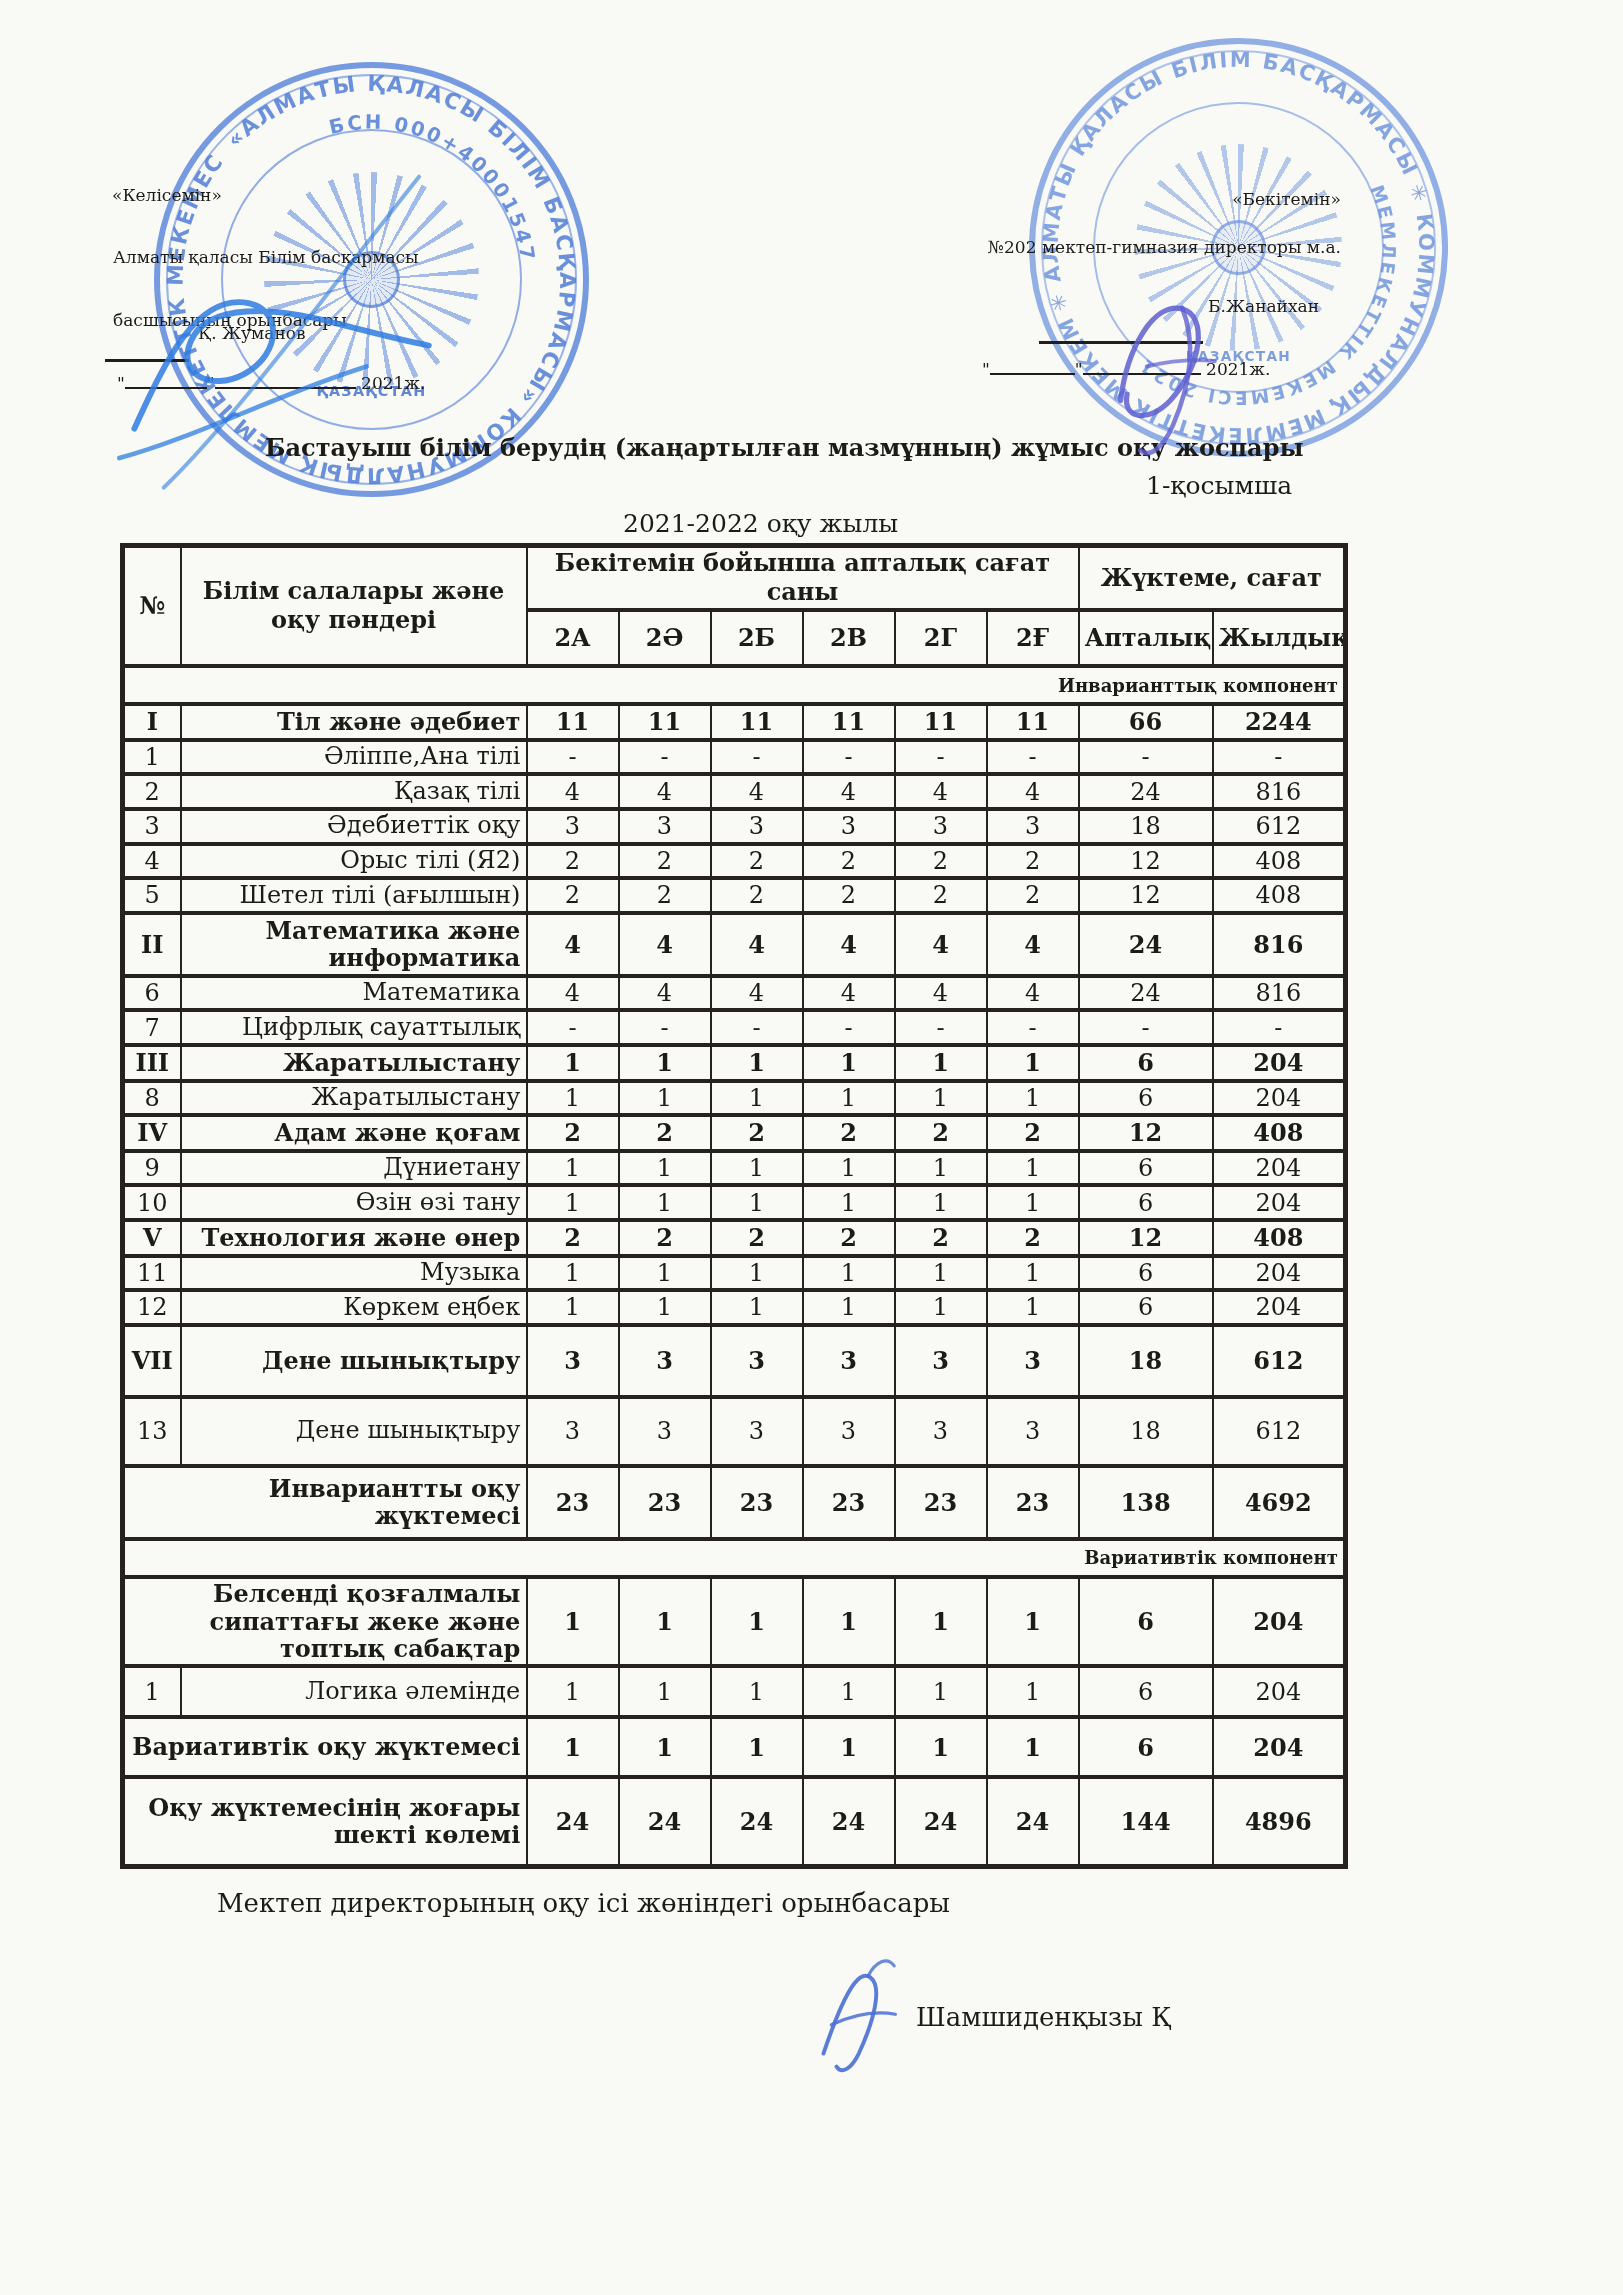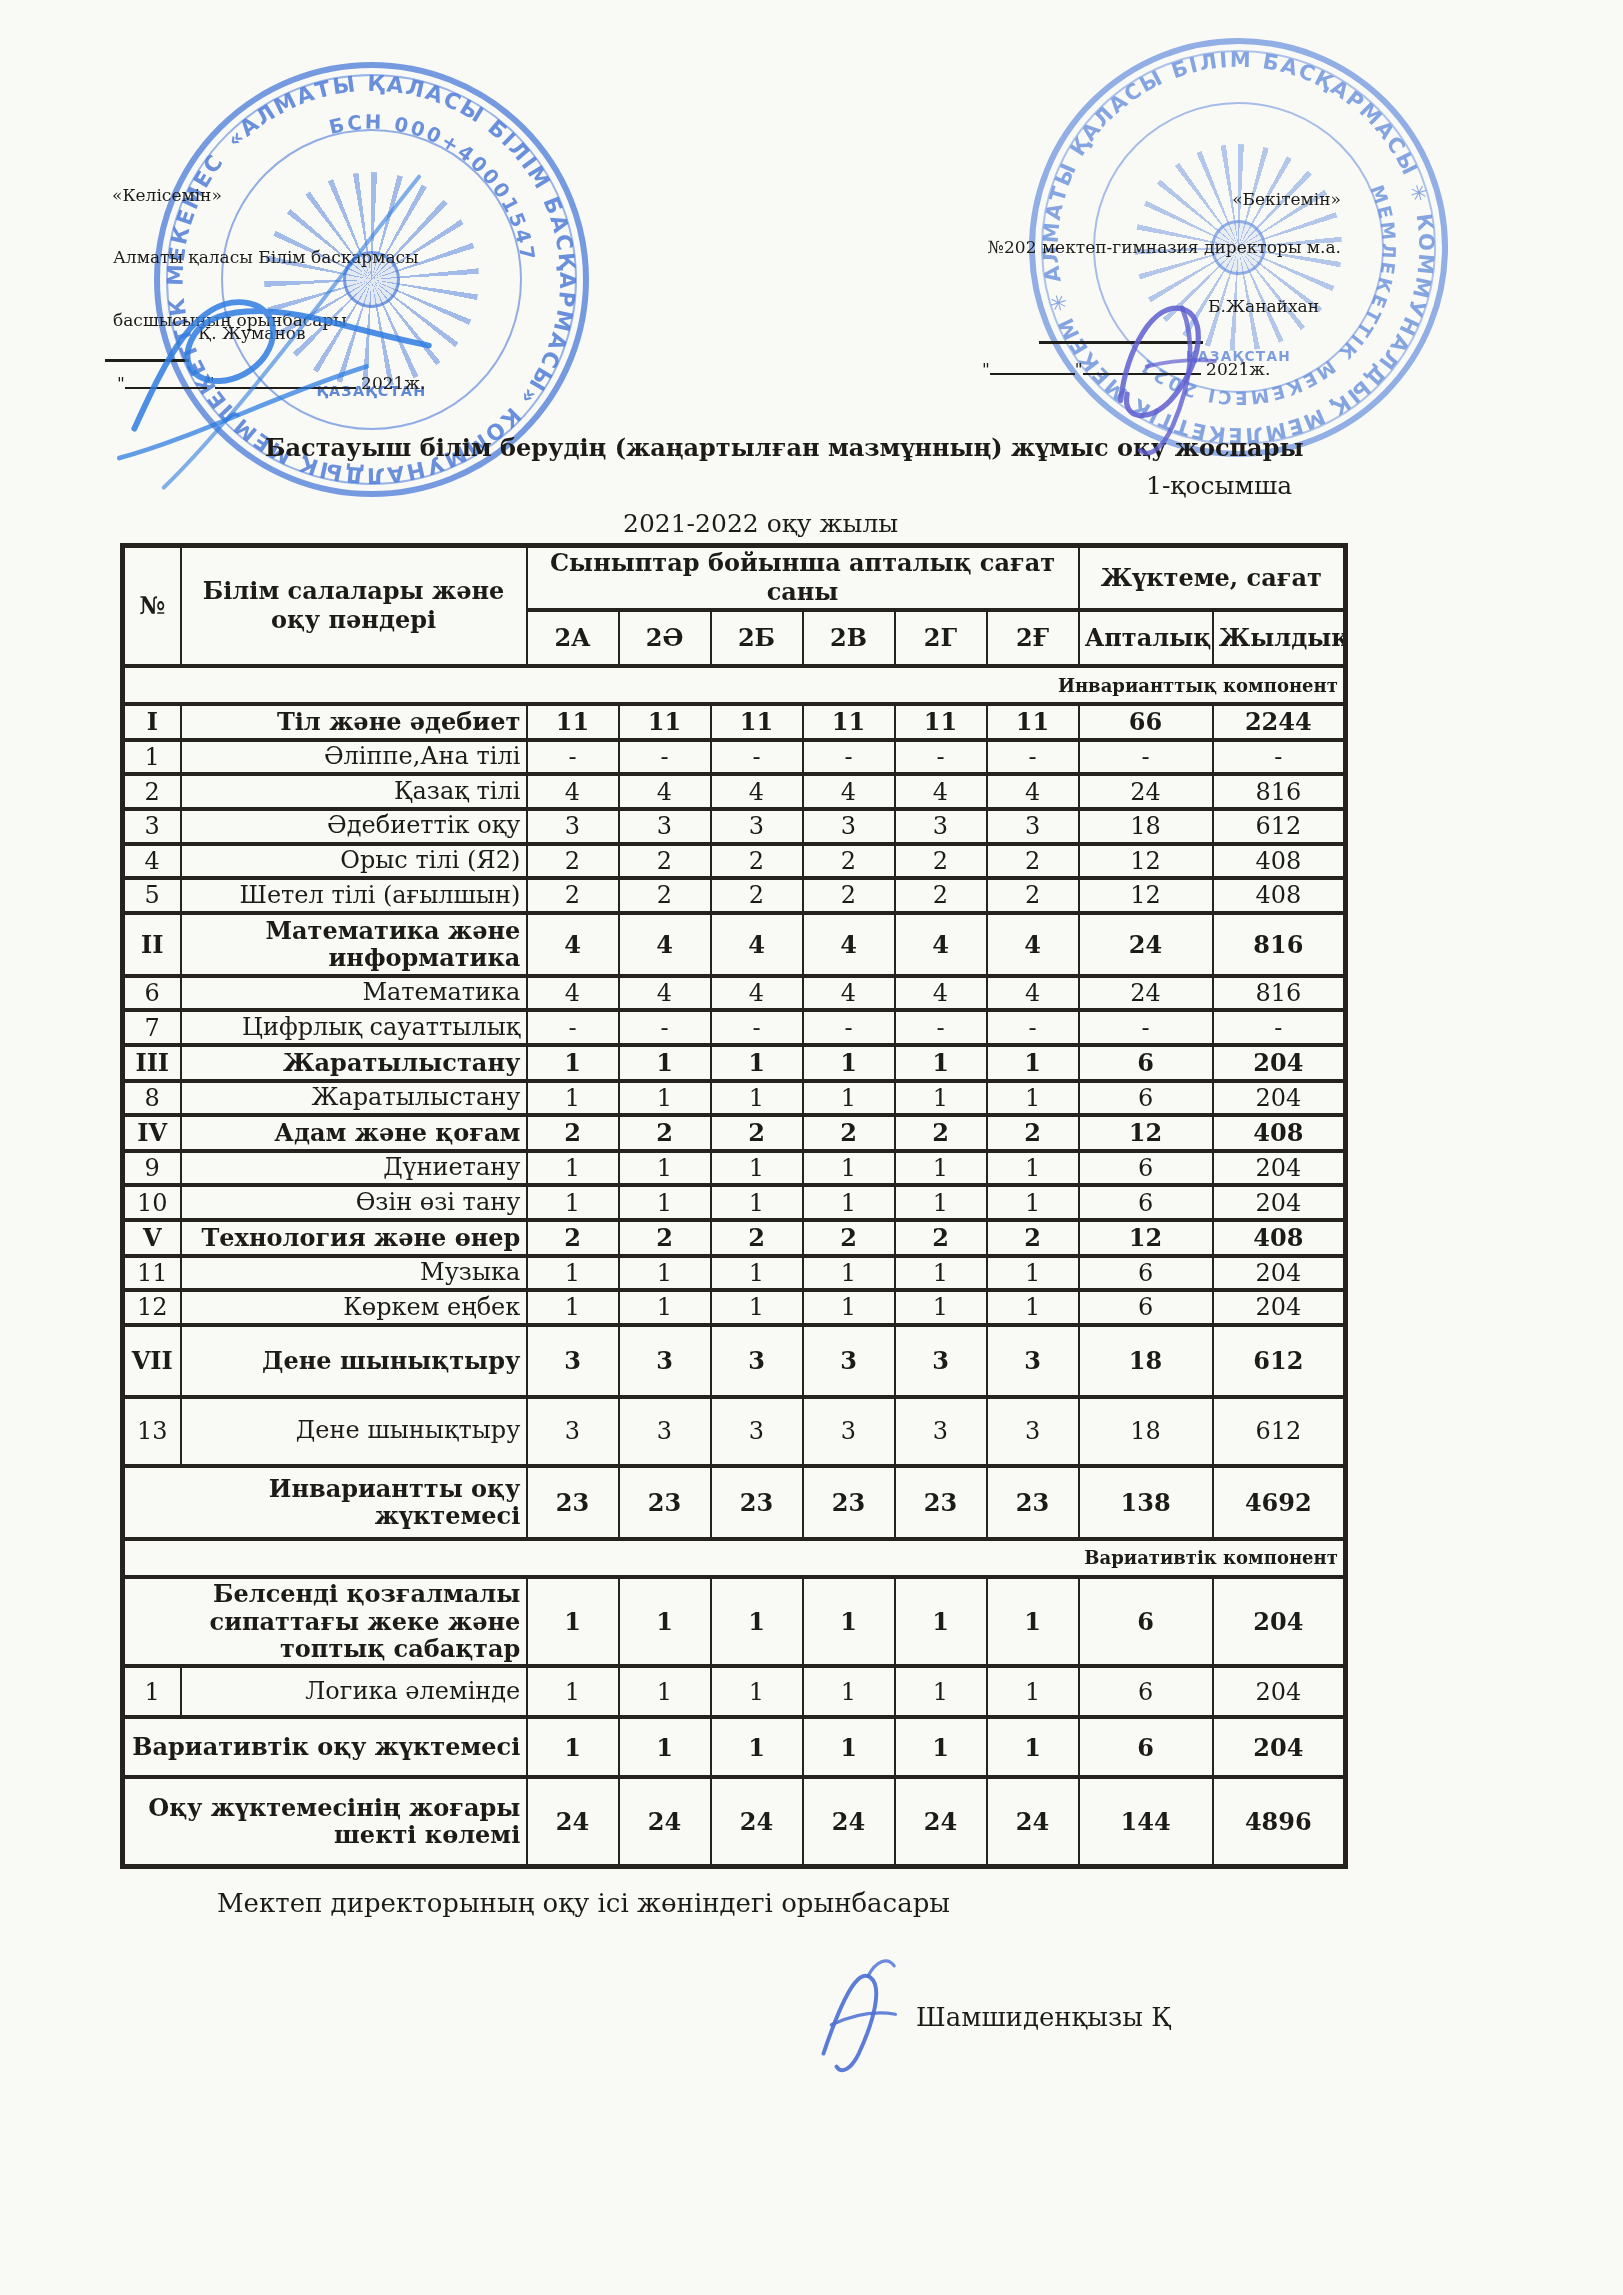--- a/index.html
+++ b/index.html
@@ -131,21 +131,21 @@
     <col style="width:92px">
       <col style="width:92px">
       <col style="width:92px">
     <col style="width:134px">
       <col style="width:133px">
   </colgroup>
   <tbody>
   <tr class="hA">
     <td class="hc" rowspan="2">№</td>
     <td class="hc" rowspan="2">Білім салалары және оқу пәндері</td>
-    <td class="hc" colspan="6">Сыныптар бойынша апталық сағат саны</td>
+    <td class="hc" colspan="6">Бекітемін бойынша апталық сағат саны</td>
     <td class="hc" colspan="2">Жүктеме, сағат</td>
   </tr>
   <tr class="hB">
     <td class="hc">2А</td>
     <td class="hc">2Ә</td>
     <td class="hc">2Б</td>
     <td class="hc">2В</td>
     <td class="hc">2Г</td>
     <td class="hc">2Ғ</td>
     <td class="hc">Апталық</td>

